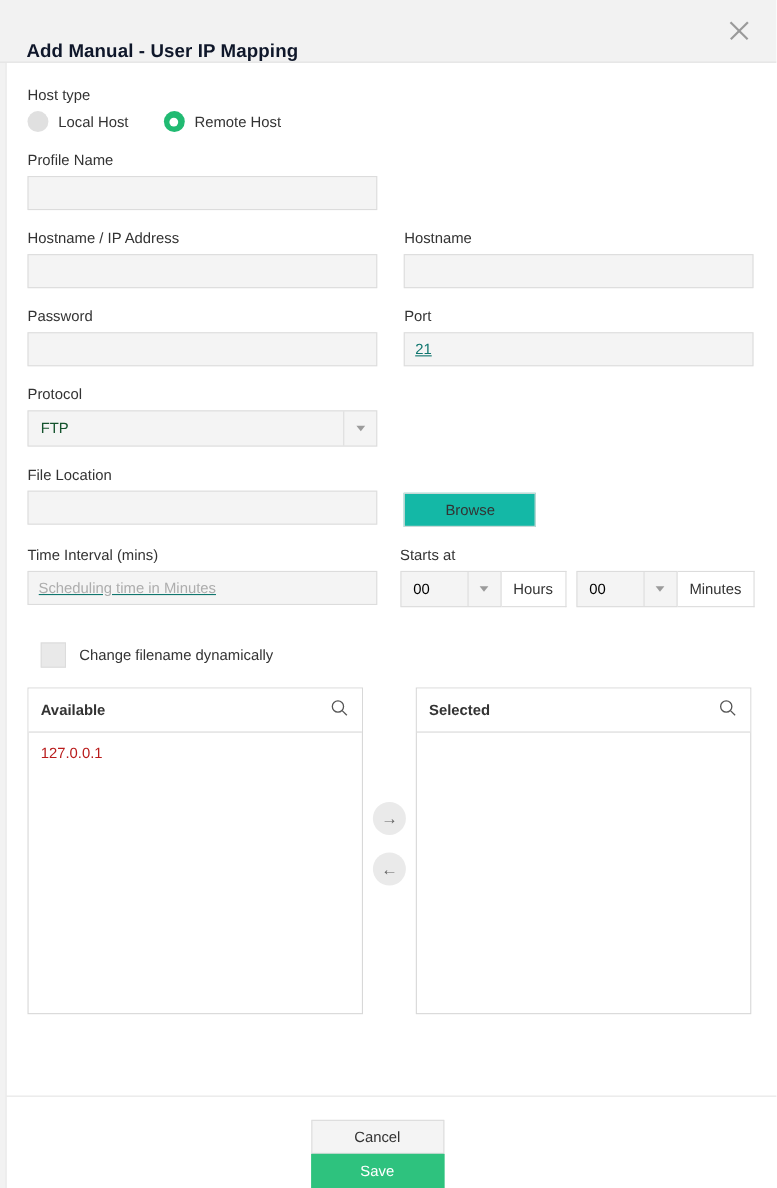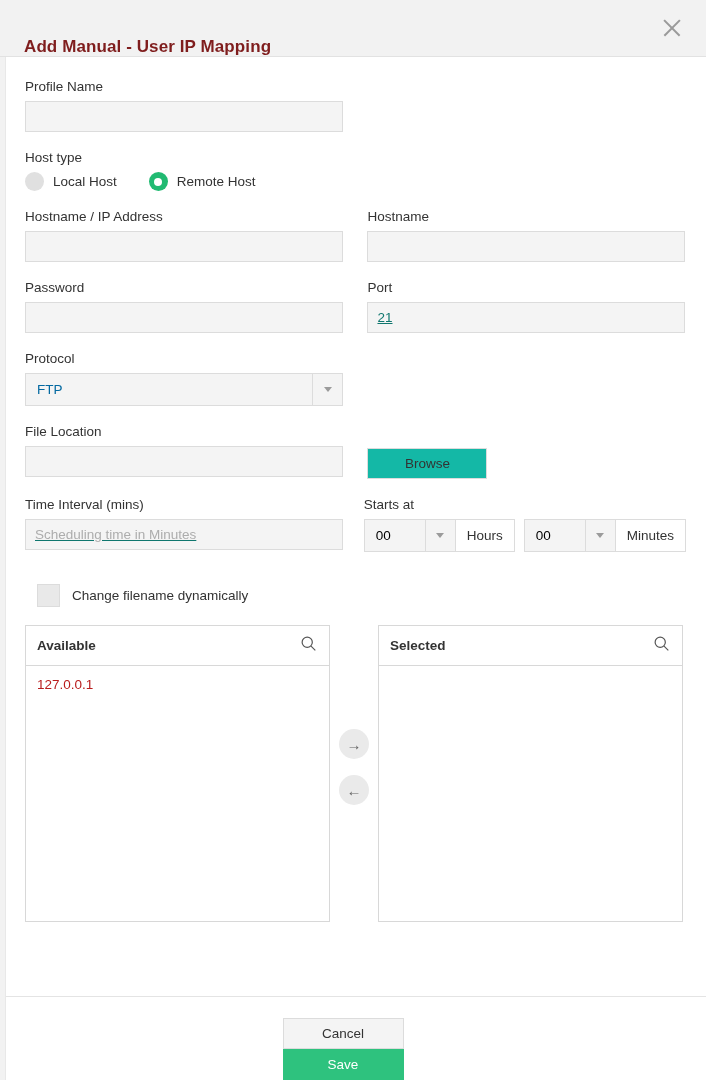--- a/index.html
+++ b/index.html
@@ -25,21 +25,21 @@
     background: #f2f2f2;
     border-bottom: 1px solid #e2e2e2;
     display: flex;
     align-items: center;
     padding: 0 18px 0 24px;
     position: relative;
   }
   .dialog-title {
     font-size: 17px;
     font-weight: bold;
-    color: #7f1d1d;
+    color: #0f172a;
     letter-spacing: 0.1px;
     margin-top: 37px;
   }
   .close-btn {
     position: absolute;
     right: 20px;
     top: 14px;
     width: 28px;
     height: 28px;
     cursor: pointer;
@@ -114,21 +114,21 @@
   .radio-label { font-size: 13.5px; color: #333; }
 
   
   .select-wrap {
     width: 318px; height: 33px;
     background: #f4f4f4; border: 1px solid #dcdcdc;
     display: flex; align-items: center;
     position: relative;
   }
   .select-wrap .sel-val {
-    padding-left: 11px; font-size: 13.5px; color: #0369a1;
+    padding-left: 11px; font-size: 13.5px; color: #14532d;
   }
   .sel-arrow {
     position: absolute; right: 0; top: 0;
     width: 30px; height: 31px;
     border-left: 1px solid #dcdcdc;
     display: flex; align-items: center; justify-content: center;
   }
   .caret {
     width: 0; height: 0;
     border-left: 4.5px solid transparent;
@@ -243,36 +243,36 @@
   <div class="left-strip"></div>
 
   <div class="dialog-header">
     <span class="dialog-title">Add Manual - User IP Mapping</span>
     <div class="close-btn"></div>
   </div>
 
   <div class="dialog-body">
 
     <div class="block">
-      <label class="field-label">Profile Name</label>
-      <input class="txt" type="text" value="" placeholder="" style="">
-    </div>
-
-    <div class="block">
       <label class="field-label">Host type</label>
       <div class="radio-row">
         <div class="radio-item">
           <span class="radio"></span>
           <span class="radio-label">Local Host</span>
         </div>
         <div class="radio-item">
           <span class="radio checked"></span>
           <span class="radio-label">Remote Host</span>
         </div>
       </div>
+    </div>
+
+    <div class="block">
+      <label class="field-label">Profile Name</label>
+      <input class="txt" type="text" value="" placeholder="" style="">
     </div>
 
     <div class="row">
       <div class="col-left block">
         <label class="field-label">Hostname / IP Address</label>
         <input class="txt" type="text" value="" placeholder="" style="">
       </div>
       <div class="col-right block">
         <label class="field-label">Hostname</label>
         <input class="txt" type="text" value="" placeholder="" style="">

